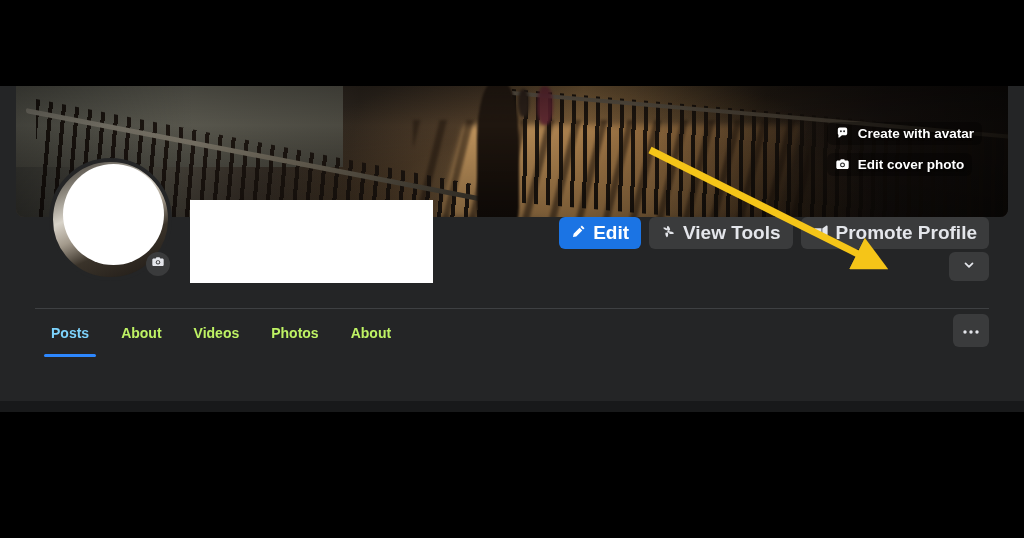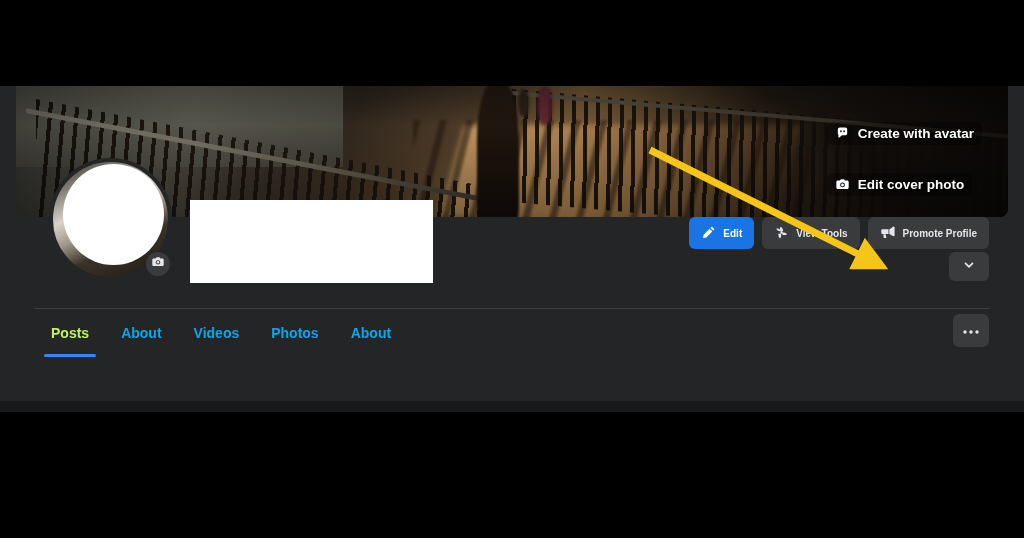--- a/index.html
+++ b/index.html
@@ -149,21 +149,21 @@
       linear-gradient(180deg, rgba(0,0,0,.28) 0%, rgba(0,0,0,0) 30%, rgba(0,0,0,.30) 100%);
   }
 
   
   .cover-actions {
     position: absolute;
     right: 26px;
     top: 36px;
     display: flex;
     flex-direction: column;
-    gap: 28px;
+    gap: 8px;
     align-items: flex-start;
   }
   .cover-action {
     display: flex;
     align-items: center;
     gap: 8px;
     padding: 4px 8px;
     border-radius: 6px;
     background: rgba(0,0,0,0.30);
     color: #ffffff;
@@ -248,21 +248,21 @@
     height: 32px;
     display: flex;
     align-items: center;
     gap: 7px;
     padding: 0 12px;
     border: none;
     border-radius: 6px;
     background: #3a3b3c;
     color: #e4e6eb;
     font-family: "Liberation Sans", sans-serif;
-    font-size: 10px;
+    font-size: 19px;
     font-weight: bold;
     white-space: nowrap;
     cursor: pointer;
   }
   .act-btn.primary {
     background: #1b74e4;
     color: #ffffff;
   }
 
   #dropdown-row {
@@ -300,27 +300,27 @@
     display: flex;
     align-items: flex-start;
   }
   .tab {
     position: relative;
     height: 48px;
     padding: 0 16px;
     display: flex;
     align-items: center;
     gap: 5px;
-    color: #0ea5e9;
+    color: #bef264;
     font-size: 14px;
     font-weight: bold;
     cursor: pointer;
     white-space: nowrap;
   }
-  .tab.active { color: #bef264; align-items: center; }
+  .tab.active { color: #7dd3fc; align-items: center; }
   .tab.active::after {
     content: "";
     position: absolute;
     left: 9px;
     right: 9px;
     bottom: 0;
     height: 3px;
     border-radius: 2px;
     background: #2d88ff;
   }

